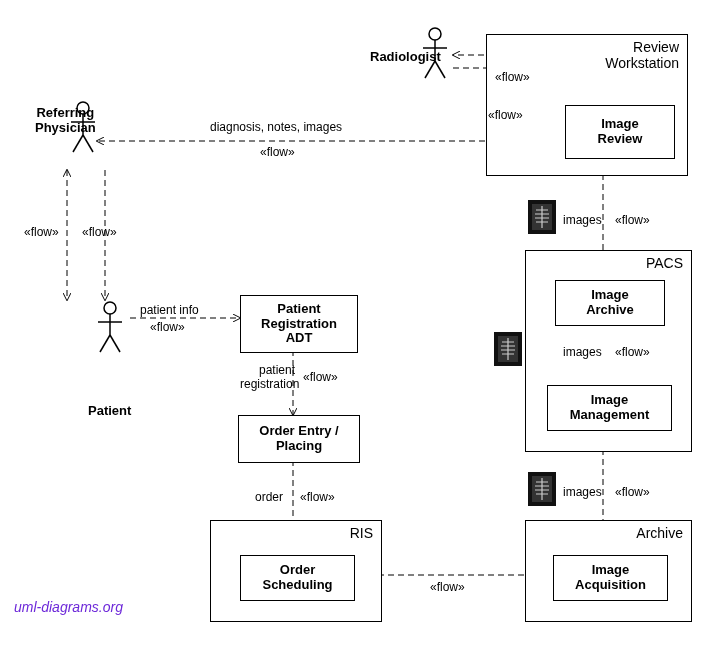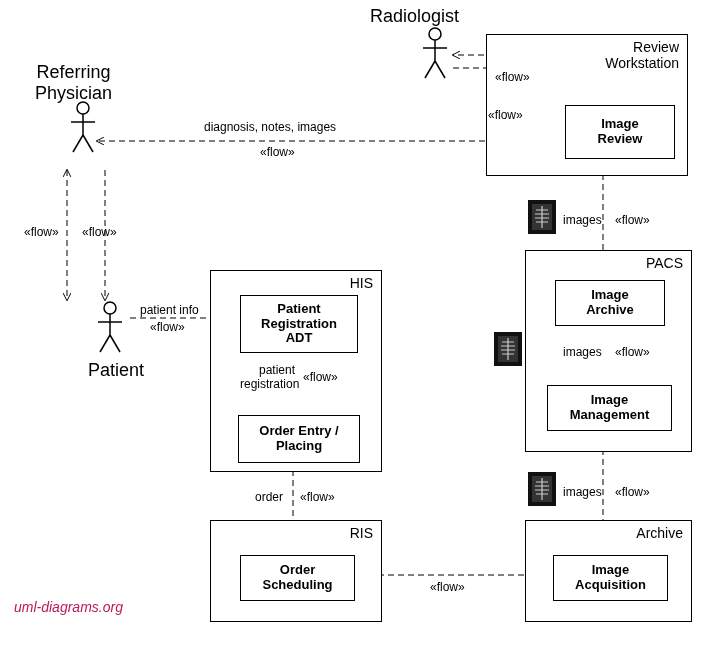--- a/index.html
+++ b/index.html
@@ -17,25 +17,26 @@
     height: 655px;
   }
   .actor {
     position: absolute;
     width: 30px;
     height: 55px;
   }
   .actor svg { display:block; }
   .actor-label {
     position: absolute;
-    font-size: 18px;
-    font-weight: normal;
+    font-size: 13px;
+    font-weight: bold;
     text-align: center;
     line-height: 1.15;
     white-space: nowrap;
+    margin-top: 44px;
   }
   .container {
     position: absolute;
     border: 1px solid #000;
     background: #fff;
   }
   .container-title {
     position: absolute;
     top: 4px;
     right: 8px;
@@ -66,21 +67,21 @@
     position: absolute;
     width: 28px;
     height: 34px;
   }
   .watermark {
     position: absolute;
     left: 14px;
     bottom: 40px;
     font-size: 14px;
     font-style: italic;
-    color: #be185d;
+    color: #6d28d9;
   }
   svg.lines {
     position: absolute;
     left: 0; top: 0;
     width: 707px; height: 655px;
     pointer-events: none;
   }
 </style>
 </head>
 <body>
@@ -153,43 +154,40 @@
         <line x1="15" y1="35" x2="25" y2="52" stroke="#000" stroke-width="1.5"></line>
       </svg>
   </div>
   <div class="actor-label" style="left:88px; top:360px;">Patient</div>
 
   <div class="container" style="left:486px; top:34px; width:200px; height:140px;">
     <div class="container-title" style="text-align:right; line-height:1.15;">Review<br>Workstation</div>
   </div>
   <div class="box" style="left:565px; top:105px; width:100px; height:48px;">Image<br>Review</div>
 
-  <div class="container" style="left:210px; top:270px; width:170px; height:200px;">
-    <div class="container-title">HIS</div>
-  </div>
   <div class="box" style="left:240px; top:295px; width:108px; height:52px;">Patient<br>Registration<br>ADT</div>
   <div class="box" style="left:238px; top:415px; width:112px; height:42px;">Order Entry /<br>Placing</div>
 
   <div class="container" style="left:525px; top:250px; width:165px; height:200px;">
     <div class="container-title">PACS</div>
   </div>
   <div class="box" style="left:555px; top:280px; width:100px; height:40px;">Image<br>Archive</div>
   <div class="box" style="left:547px; top:385px; width:115px; height:40px;">Image<br>Management</div>
 
   <div class="container" style="left:210px; top:520px; width:170px; height:100px;">
     <div class="container-title">RIS</div>
   </div>
   <div class="box" style="left:240px; top:555px; width:105px; height:40px;">Order<br>Scheduling</div>
 
   <div class="container" style="left:525px; top:520px; width:165px; height:100px;">
     <div class="container-title">Archive</div>
   </div>
   <div class="box" style="left:553px; top:555px; width:105px; height:40px;">Image<br>Acquisition</div>
 
-  <div class="flow-label" style="left:204px; top:120px;text-align:center;">diagnosis, notes, images</div>
+  <div class="flow-label" style="left:210px; top:120px;text-align:center;">diagnosis, notes, images</div>
   <div class="flow-label stereo" style="left:260px; top:145px;">«flow»</div>
 
   <div class="flow-label stereo" style="left:495px; top:70px;">«flow»</div>
   <div class="flow-label stereo" style="left:488px; top:108px;">«flow»</div>
 
   <div class="flow-label stereo" style="left:24px; top:225px;">«flow»</div>
   <div class="flow-label stereo" style="left:82px; top:225px;">«flow»</div>
 
   <div class="flow-label" style="left:140px; top:303px;">patient info</div>
   <div class="flow-label stereo" style="left:150px; top:320px;">«flow»</div>

